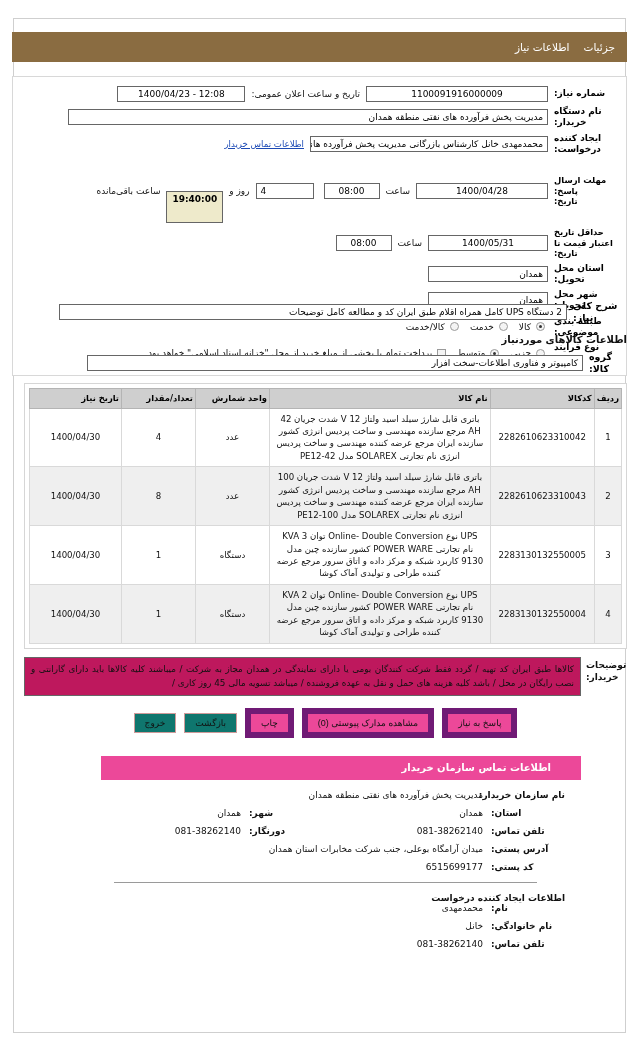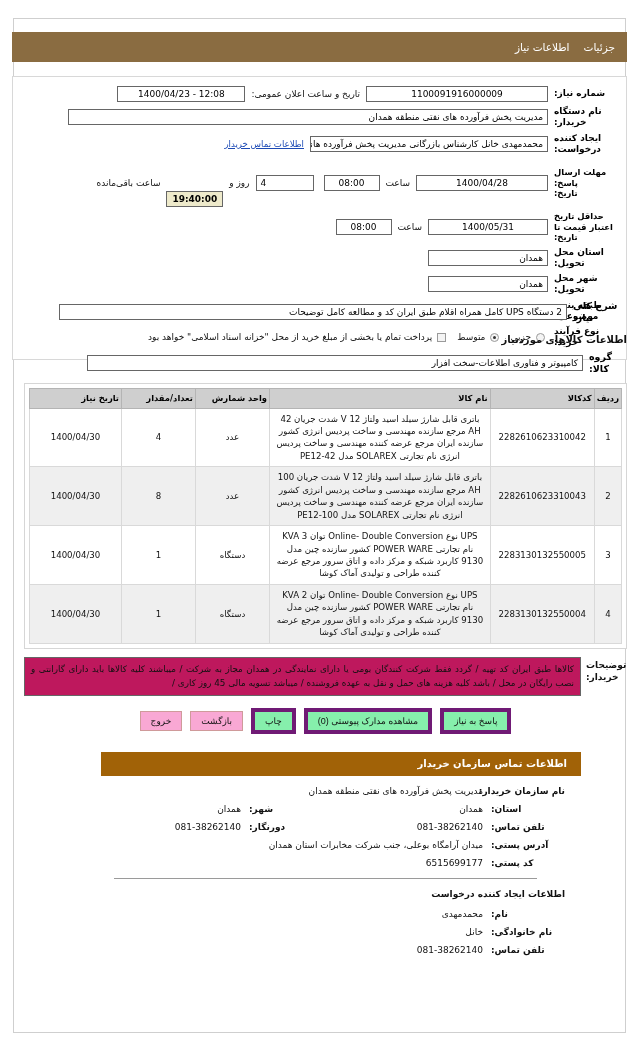--- a/index.html
+++ b/index.html
@@ -93,21 +93,21 @@
     color: #1b49b5;
     text-decoration: underline;
     font-size: 8.6px;
     white-space: nowrap;
     padding-right: 6px;
     cursor: pointer;
   }
   .timer-box {
     border: 1px solid #666;
     background: #eeeacb;
-    height: 16px;
+    height: 32px;
     line-height: 14px;
     padding: 0 5px;
     font-size: 9px;
     font-weight: bold;
     direction: ltr;
     text-align: center;
     color: #000;
     margin-top: 32px;
   }
 
@@ -215,43 +215,43 @@
   
   .btn-row {
     display: flex;
     flex-direction: row;
     justify-content: center;
     align-items: center;
     gap: 8px;
     margin-top: 12px;
   }
   .btn {
-    border: 4px solid #701a75;
-    background: #86efac;
+    border: 6px solid #701a75;
+    background: #ec4899;
     color: #111;
     font-size: 9px;
     padding: 3px 10px;
     min-height: 17px;
     line-height: 12px;
     cursor: pointer;
     white-space: nowrap;
     text-align: center;
   }
   .btn.red {
     border: 1px solid #cf9a9a;
-    background: #f9a8d4;
+    background: #0f766e;
   }
 
   
   .contact-bar {
-    background: #a16207;
+    background: #ec4899;
     color: #fff;
     height: 24px;
     line-height: 24px;
-    padding: 0 14px;
+    padding: 0 30px;
     font-size: 10px;
     font-weight: bold;
     margin: 0 auto;
   }
   .contact-body { padding: 10px 0 0 0; font-size: 9px; }
   .crow {
     display: flex;
     flex-direction: row;
     align-items: baseline;
     margin-bottom: 8px;
@@ -281,21 +281,21 @@
     white-space: nowrap;
   }
   hr.sep {
     border: 0;
     border-top: 1px solid #9a9a9a;
     margin: 10px 90px 10px 90px;
   }
   .creator-title {
     font-weight: bold;
     font-size: 9px;
-    margin: 0 0 10px 0;
+    margin: 0 0 0 0;
   }
 
   
   .wm {
     position: absolute;
     left: 0; right: 0;
     top: 330px;
     height: 420px;
     pointer-events: none;
     opacity: .5;

